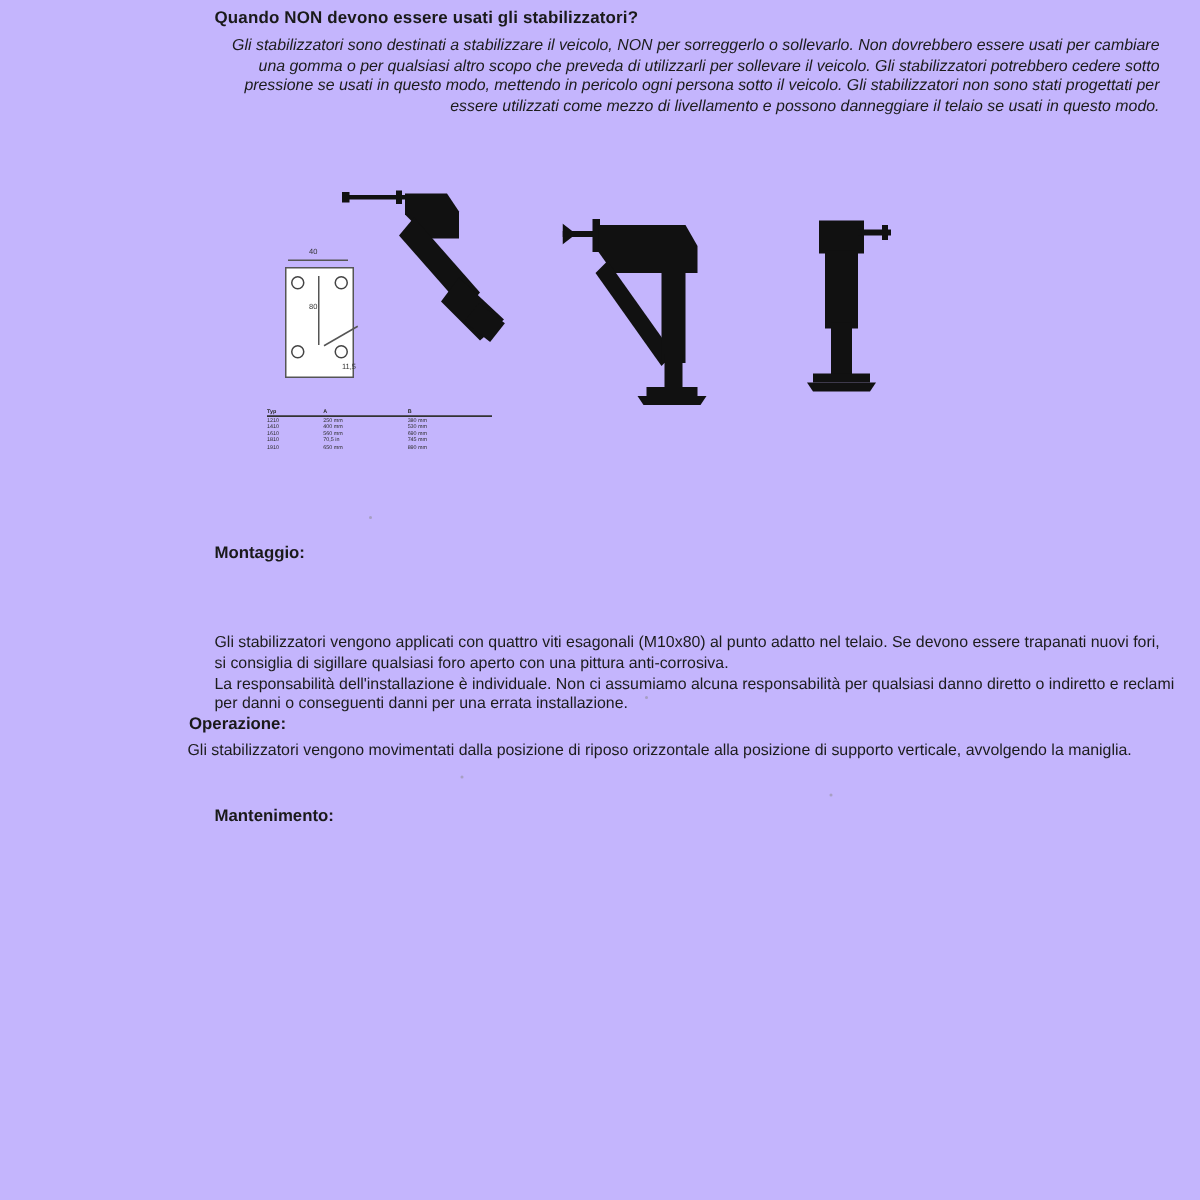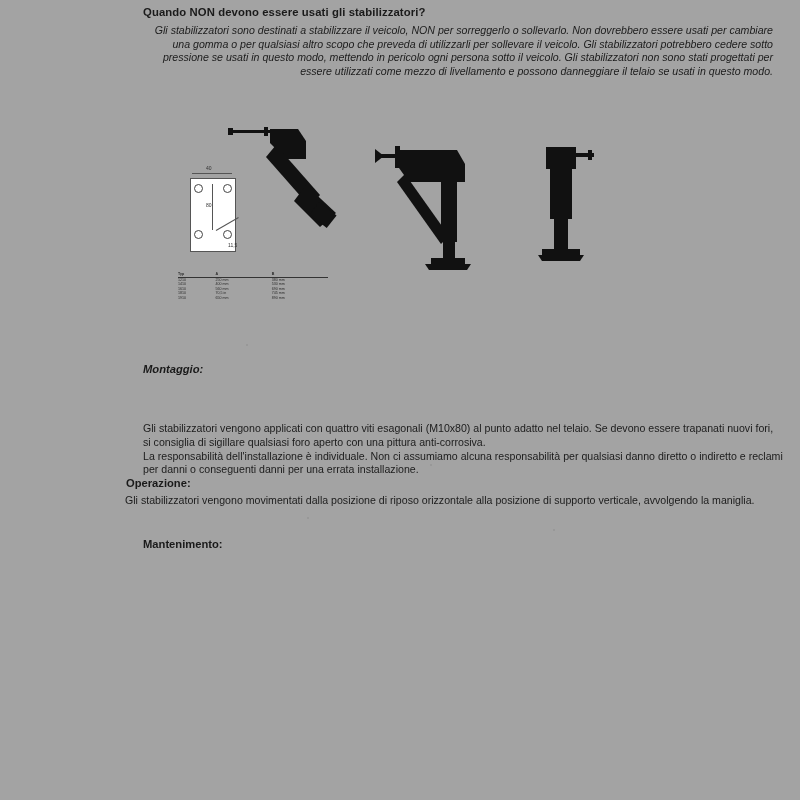--- a/index.html
+++ b/index.html
@@ -11,21 +11,21 @@
     width: 800px;
     height: 800px;
     position: relative;
     font-family: "Liberation Sans", sans-serif;
     color: #111111;
     overflow: hidden;
   }
   .page {
     position: absolute;
     inset: 0;
-    background: #a3a3a3;
+    background: #c4b5fd;
   }
   
   .doc-heading {
     position: absolute;
     left: 143px;
     top: 6px;
     width: 620px;
     font-size: 11.3px;
     font-weight: bold;
     letter-spacing: 0.1px;
@@ -47,21 +47,21 @@
     font-size: 11.2px;
     font-weight: bold;
     color: #1a1a1a;
   }
   .sec-body {
     position: absolute;
     font-size: 10.6px;
     line-height: 13.8px;
     color: #1c1c1c;
   }
-  #montaggio-title { left: 143px; top: 363px; font-style: italic; }
+  #montaggio-title { left: 143px; top: 363px; }
   #montaggio-body  { left: 143px; top: 381px; width: 640px; margin-top: 41px; }
   #operazione-title { left: 126px; top: 477px; }
   #operazione-body  { left: 125px; top: 494px; width: 640px; }
   #mantenimento-title { left: 143px; top: 538px; }
   #mantenimento-body  { left: 143px; top: 554px; width: 640px; }
 
   
   .figure-area {
     position: absolute;
     left: 170px;

